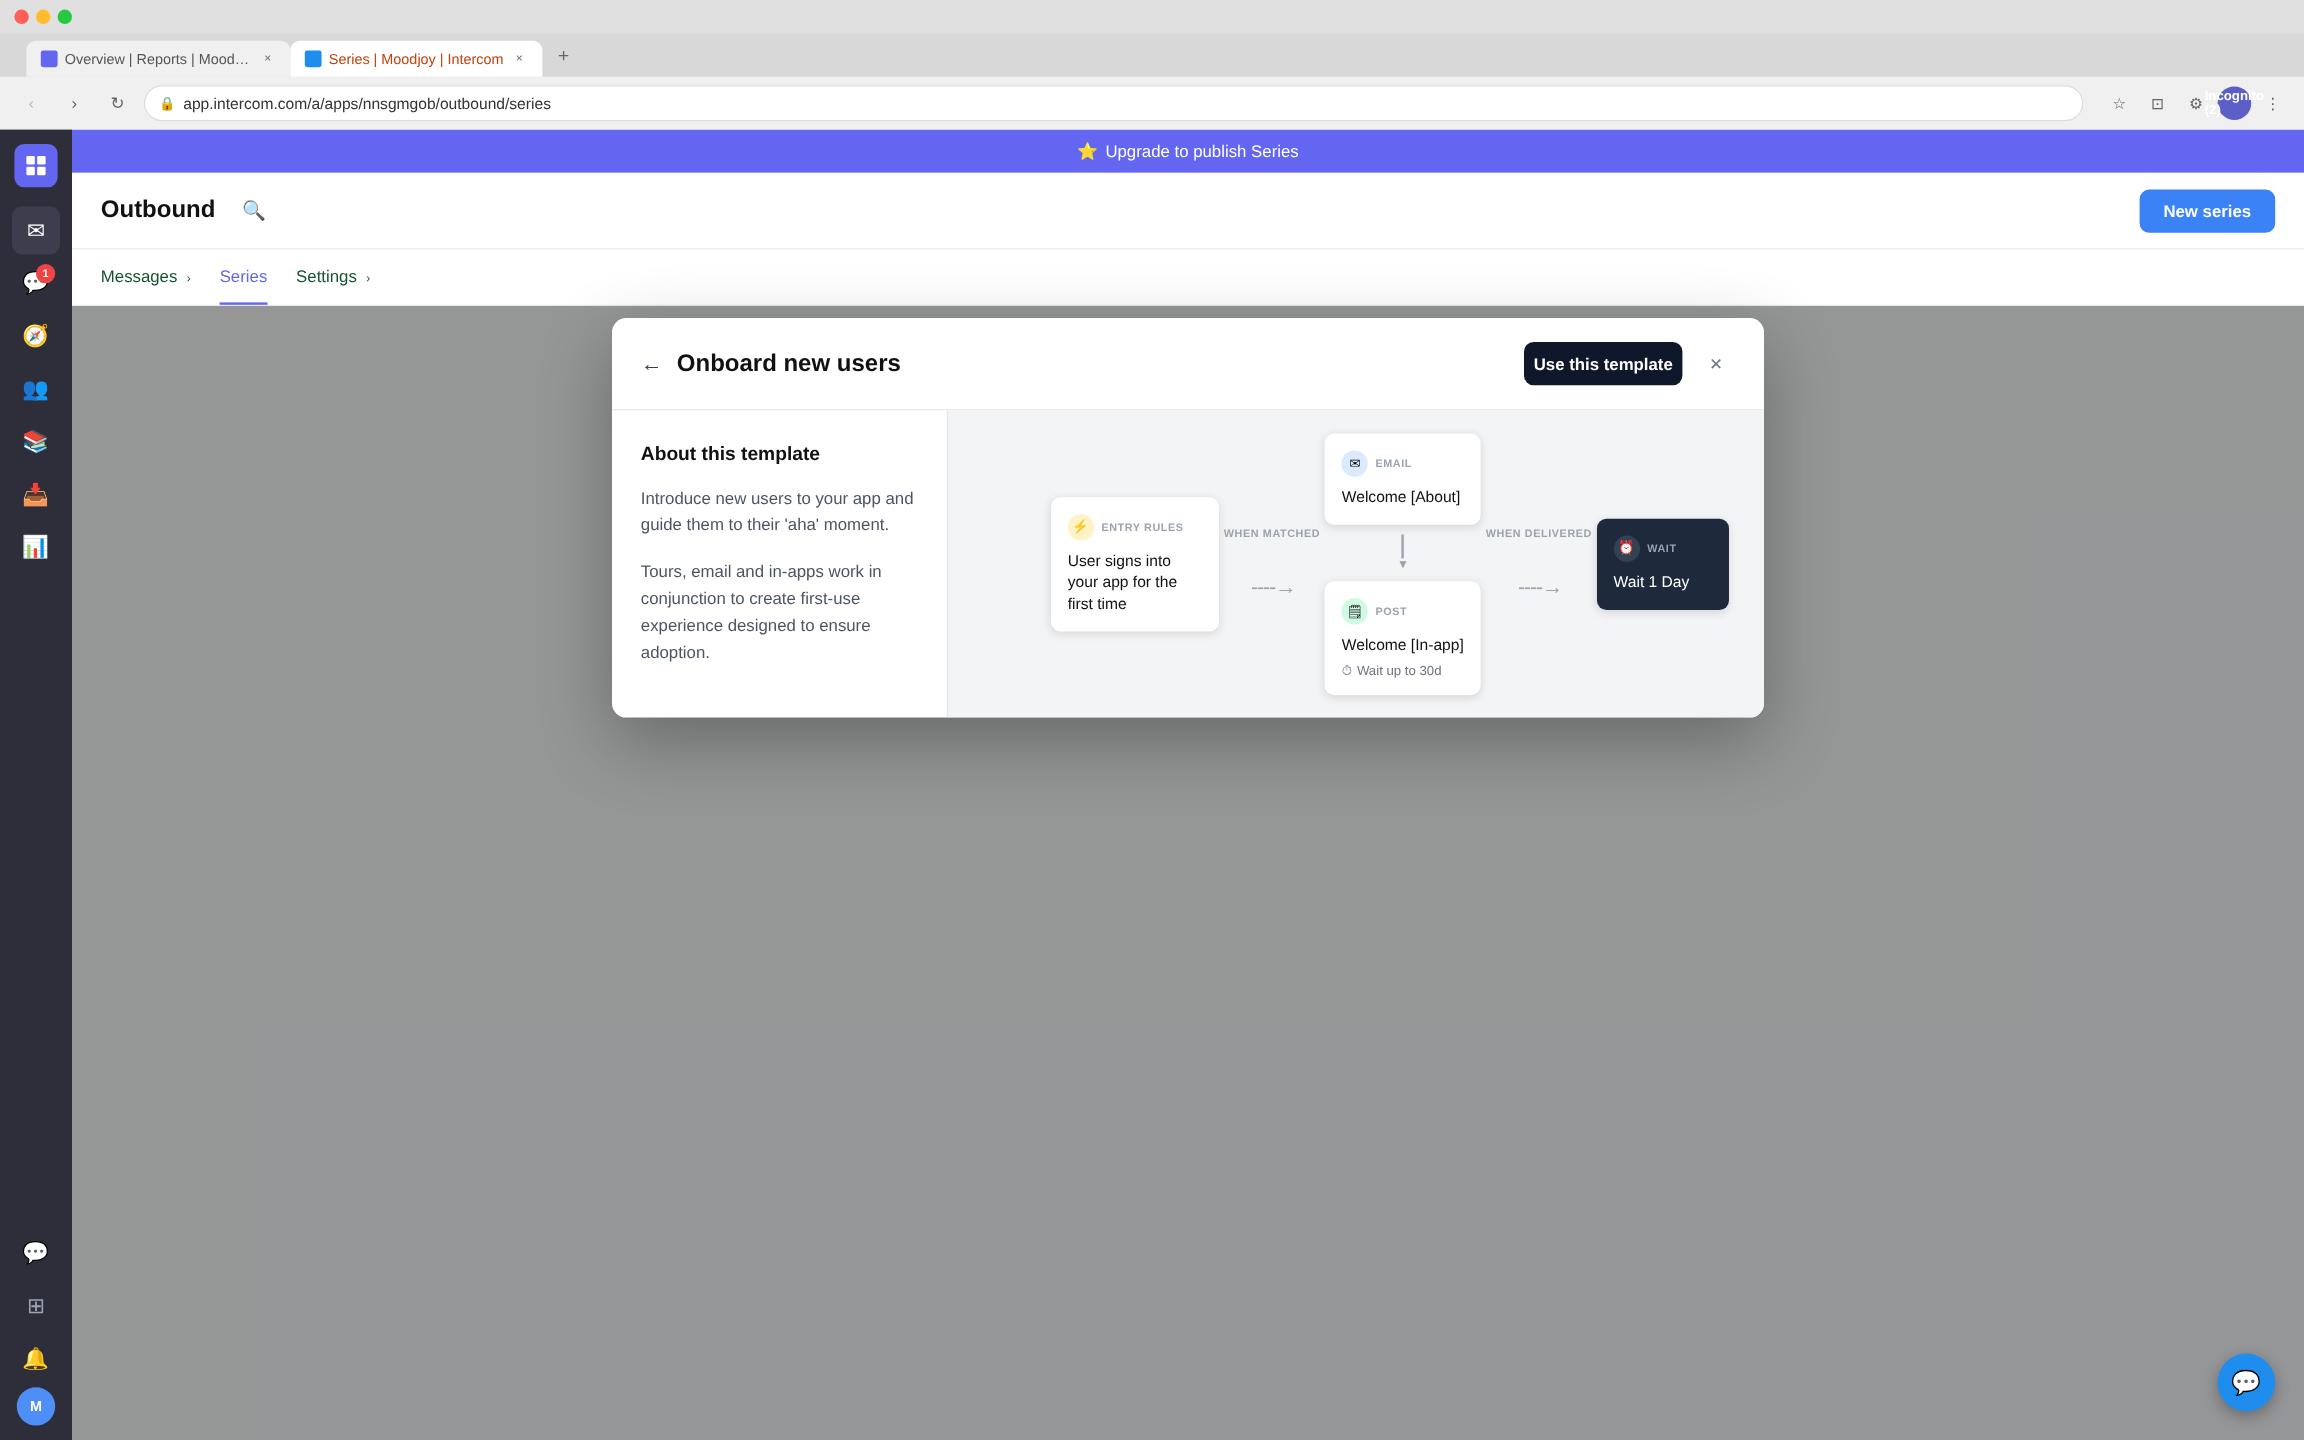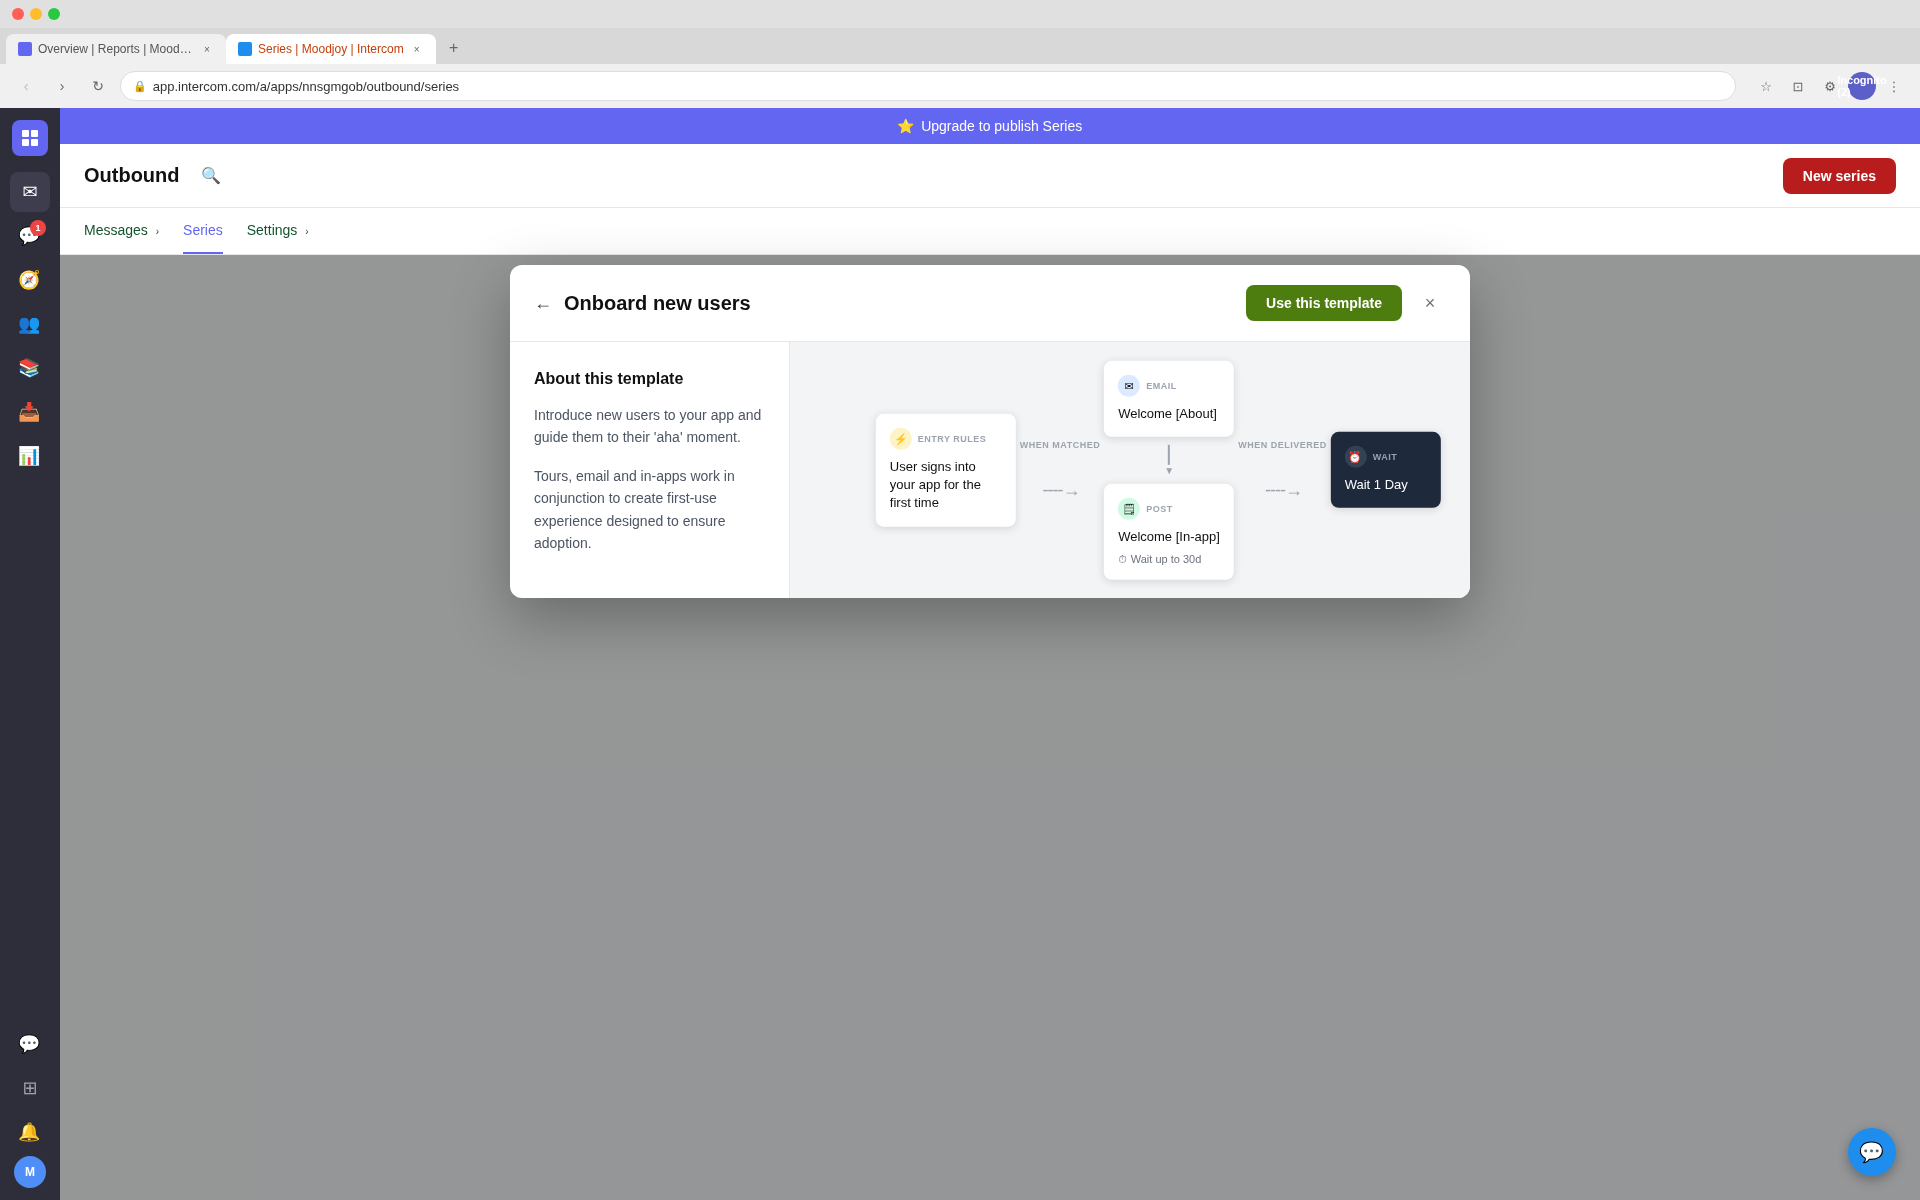--- a/index.html
+++ b/index.html
@@ -5,21 +5,21 @@
     * { box-sizing: border-box; margin: 0; padding: 0; }
     body { font-family: -apple-system, BlinkMacSystemFont, 'Segoe UI', sans-serif; background: #f3f4f6; width: 1920px; height: 1200px; overflow: hidden; position: relative; }
 
     
     .browser-chrome { background: #e8e8e8; width: 100%; }
     .browser-titlebar { height: 28px; background: #e0e0e0; display: flex; align-items: center; padding: 0 12px; gap: 6px; }
     .traffic-light { width: 12px; height: 12px; border-radius: 50%; }
     .tl-red { background: #ff5f57; }
     .tl-yellow { background: #ffbd2e; }
     .tl-green { background: #28c840; }
-    .browser-tabbar { height: 36px; background: #d8d8d8; display: flex; align-items: flex-end; padding: 0 6px; gap: 0; }
+    .browser-tabbar { height: 36px; background: #d8d8d8; display: flex; align-items: flex-end; padding: 0 22px; gap: 0; }
     .browser-tab { height: 30px; background: #f0f0f0; border-radius: 8px 8px 0 0; display: flex; align-items: center; padding: 0 12px; gap: 6px; font-size: 12px; color: #333; min-width: 180px; max-width: 220px; }
     .browser-tab.active { background: #fff; }
     .browser-tab .tab-favicon { width: 14px; height: 14px; background: #6366f1; border-radius: 2px; flex-shrink: 0; }
     .browser-tab .tab-favicon.intercom { background: #1f8ded; }
     .tab-close { margin-left: auto; width: 14px; height: 14px; border-radius: 50%; display: flex; align-items: center; justify-content: center; font-size: 10px; color: #666; cursor: pointer; }
     .new-tab-btn { width: 28px; height: 28px; display: flex; align-items: center; justify-content: center; font-size: 16px; color: #666; cursor: pointer; border-radius: 50%; margin-bottom: 2px; margin-left: 4px; }
     .browser-toolbar { height: 44px; background: #f0f0f0; display: flex; align-items: center; padding: 0 12px; gap: 8px; }
     .nav-btn { width: 28px; height: 28px; border-radius: 50%; display: flex; align-items: center; justify-content: center; color: #666; font-size: 14px; cursor: pointer; border: none; background: none; }
     .nav-btn.disabled { color: #bbb; cursor: default; }
     .address-bar { flex: 1; height: 30px; background: #fff; border-radius: 15px; display: flex; align-items: center; padding: 0 12px; gap: 6px; font-size: 12px; color: #333; border: 1px solid #ddd; }
@@ -46,38 +46,38 @@
 
     
     .upgrade-banner { background: #6366f1; color: #fff; text-align: center; padding: 10px; font-size: 14px; display: flex; align-items: center; justify-content: center; gap: 6px; }
 
     
     .page-content { flex: 1; display: flex; flex-direction: column; background: #fff; overflow: hidden; }
     .page-header { height: 64px; background: #fff; border-bottom: 1px solid #e5e7eb; display: flex; align-items: center; padding: 0 24px; gap: 16px; }
     .page-title { font-size: 20px; font-weight: 700; color: #111; }
     .search-btn { width: 32px; height: 32px; border-radius: 6px; display: flex; align-items: center; justify-content: center; color: #6b7280; cursor: pointer; }
     .page-header-right { margin-left: auto; display: flex; align-items: center; gap: 12px; }
-    .new-series-btn { background: #b91c1c; color: #fff; border: none; border-radius: 8px; padding: 10px 20px; font-size: 14px; font-weight: 600; cursor: pointer; }
+    .new-series-btn { background: #3b82f6; color: #fff; border: none; border-radius: 8px; padding: 10px 20px; font-size: 14px; font-weight: 600; cursor: pointer; }
 
     
     .sub-nav { display: flex; padding: 0 24px; border-bottom: 1px solid #e5e7eb; background: #fff; }
     .sub-nav-item { padding: 14px 0; margin-right: 24px; font-size: 14px; color: #14532d; cursor: pointer; border-bottom: 2px solid transparent; }
     .sub-nav-item.active { color: #6366f1; border-bottom-color: #6366f1; font-weight: 500; }
     .sub-nav-item .arrow { font-size: 10px; margin-left: 4px; }
 
     
     .page-body { flex: 1; background: #f9fafb; position: relative; }
 
     
     .modal-overlay { position: absolute; top: 0; left: 0; right: 0; bottom: 0; background: rgba(0,0,0,0.4); display: flex; align-items: flex-start; justify-content: center; padding-top: 10px; z-index: 100; }
     .modal { background: #fff; border-radius: 12px; width: 960px; max-height: 700px; display: flex; flex-direction: column; box-shadow: 0 20px 60px rgba(0,0,0,0.3); overflow: hidden; }
     .modal-header { display: flex; align-items: center; padding: 20px 24px; border-bottom: 1px solid #e5e7eb; gap: 12px; flex-shrink: 0; }
     .modal-back-btn { color: #374151; cursor: pointer; font-size: 18px; display: flex; align-items: center; }
     .modal-title { font-size: 20px; font-weight: 700; color: #111; flex: 1; }
-    .use-template-btn { background: #4d7c0f; color: #fff; border: none; border-radius: 8px; padding: 10px 20px; font-size: 14px; font-weight: 600; cursor: pointer; }
+    .use-template-btn { background: #0f172a; color: #fff; border: none; border-radius: 8px; padding: 10px 8px; font-size: 14px; font-weight: 600; cursor: pointer; }
     .modal-close-btn { width: 32px; height: 32px; border-radius: 50%; display: flex; align-items: center; justify-content: center; color: #6b7280; cursor: pointer; font-size: 18px; }
     .modal-body { display: flex; flex: 1; overflow: hidden; }
     .modal-sidebar { width: 280px; padding: 28px 24px; border-right: 1px solid #e5e7eb; flex-shrink: 0; }
     .modal-sidebar h2 { font-size: 16px; font-weight: 700; color: #111; margin-bottom: 16px; }
     .modal-sidebar p { font-size: 14px; color: #4b5563; line-height: 1.6; margin-bottom: 16px; }
     .modal-canvas { flex: 1; background: #f3f4f6; overflow: hidden; position: relative; }
 
     
     .flow-container { position: absolute; top: 50%; left: 50%; transform: translate(-45%, -50%); display: flex; align-items: center; gap: 0; }
     .flow-node { background: #fff; border-radius: 8px; box-shadow: 0 2px 8px rgba(0,0,0,0.12); padding: 14px; min-width: 130px; }

